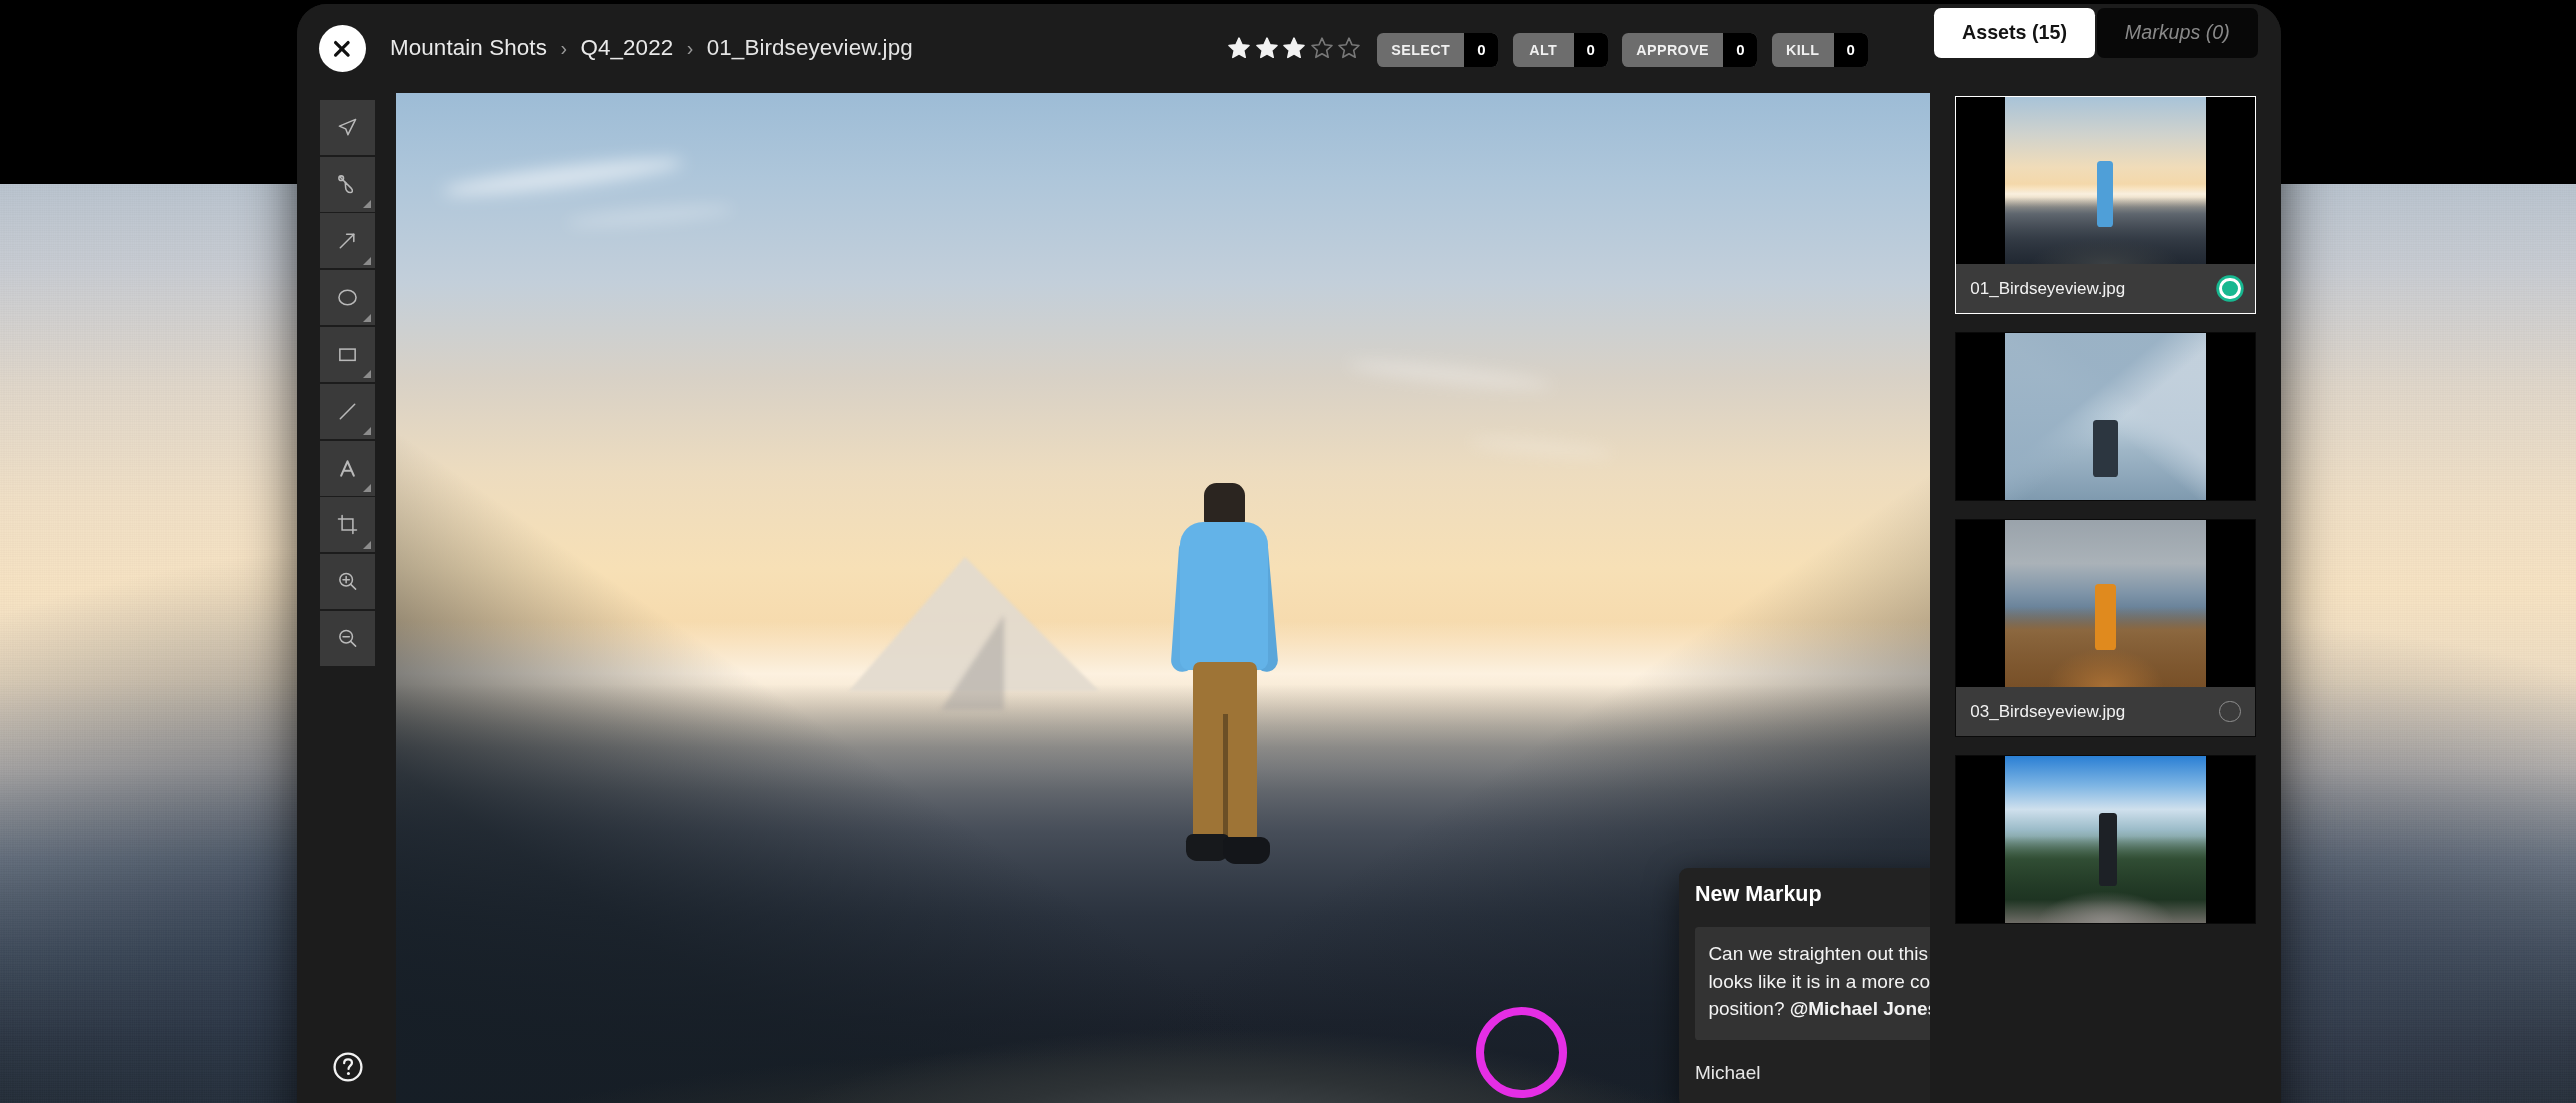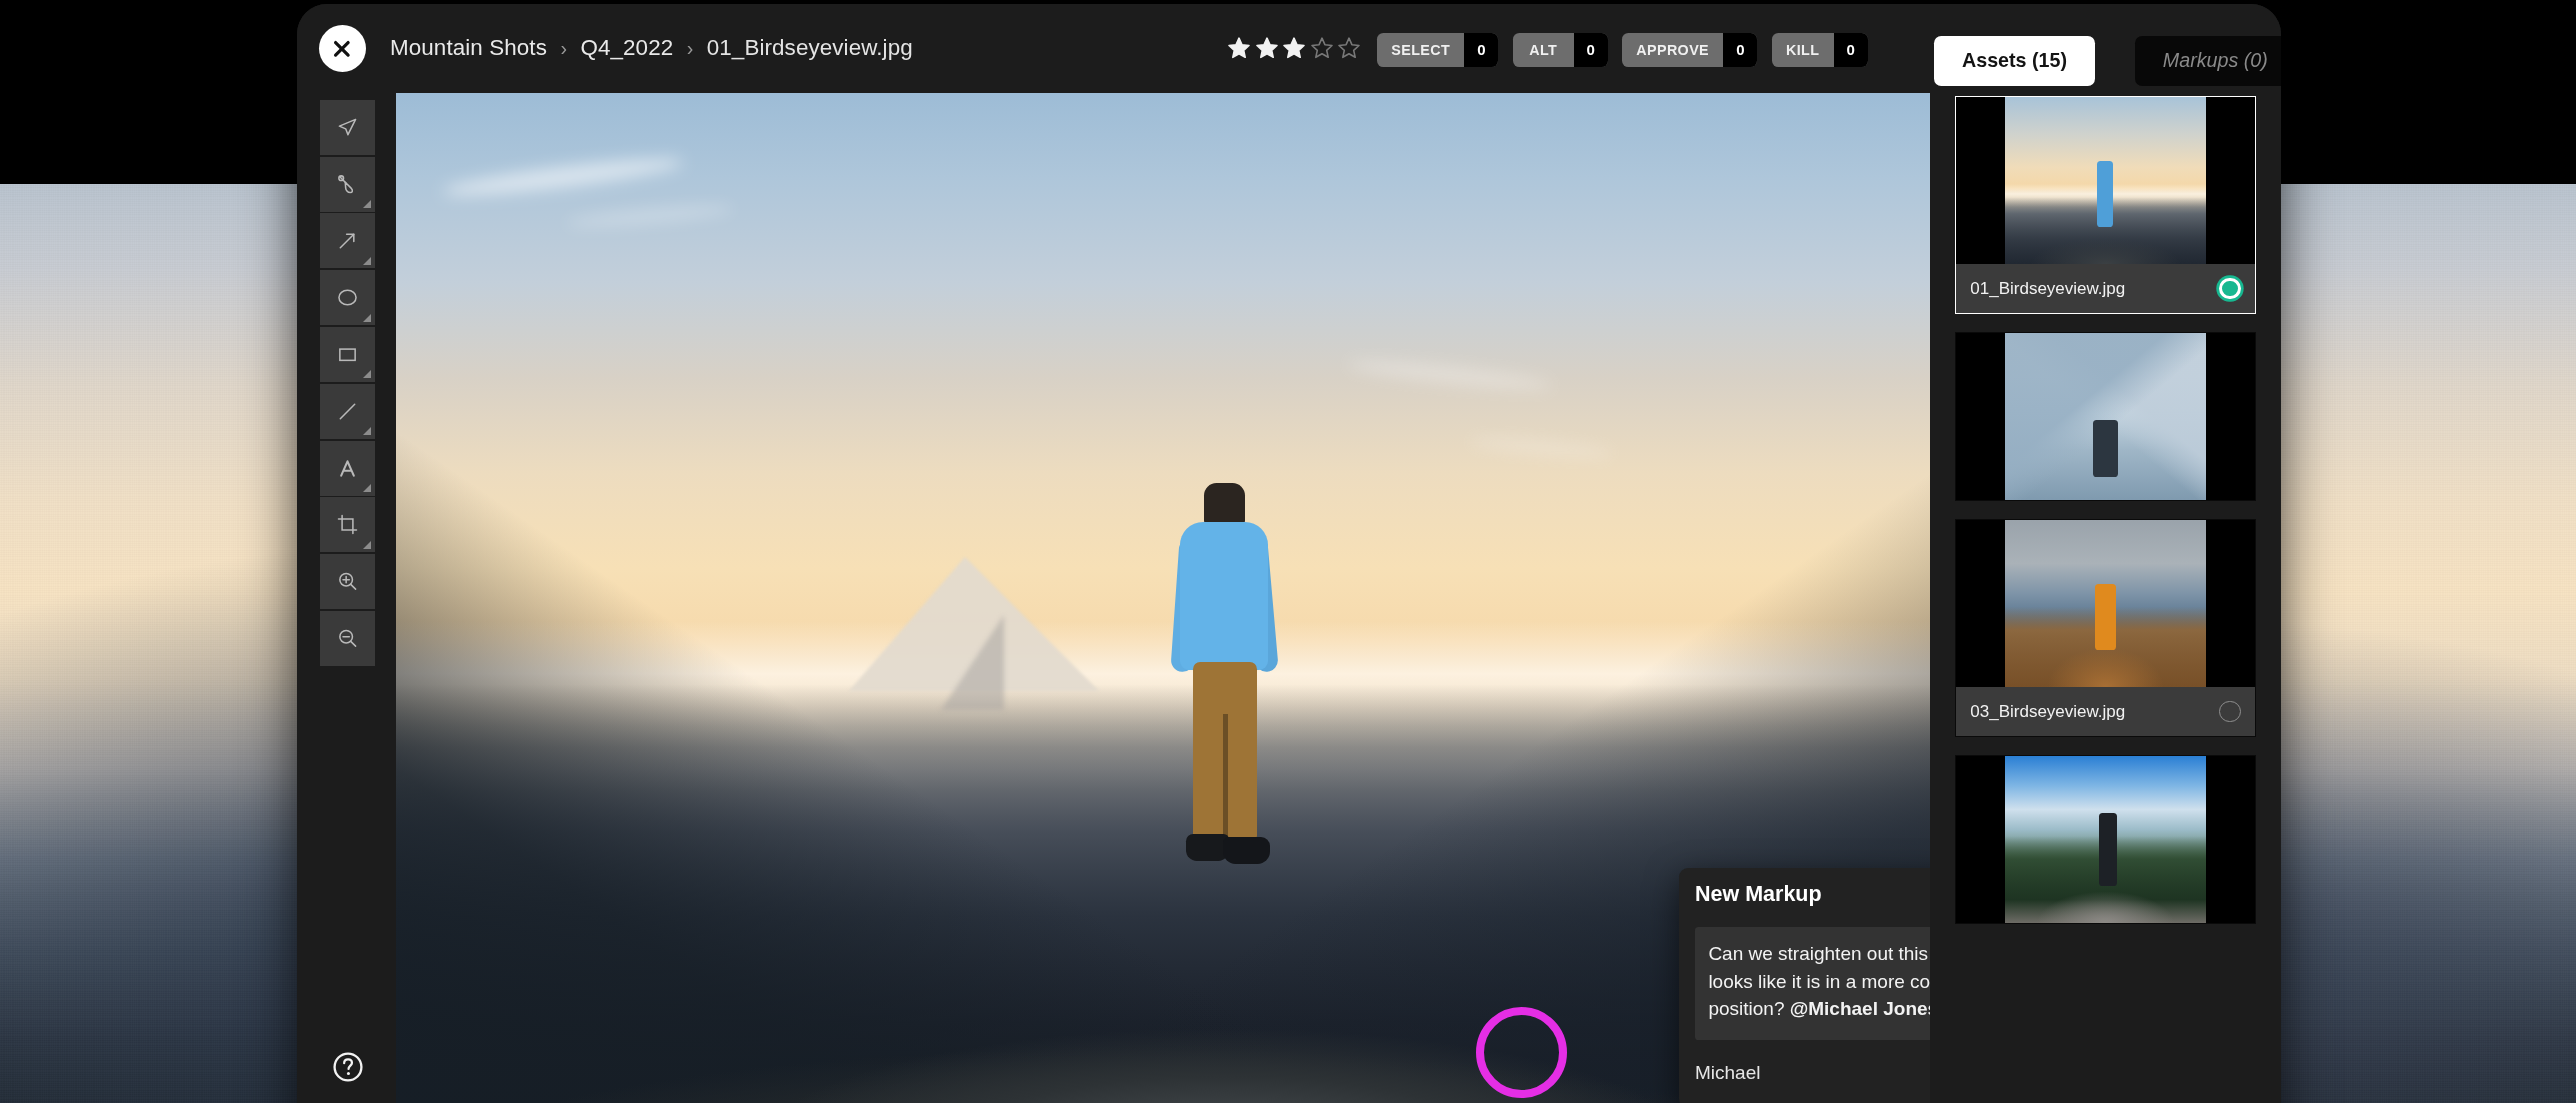--- a/index.html
+++ b/index.html
@@ -83,21 +83,21 @@
     padding: 0 14.3px; color: #f0f0f0; font-size: 14.3px; font-weight: 700;
     letter-spacing: 0.4px; flex: 1;
   }
   .badge-count {
     width: 34px; background: #000; color: #fff;
     display: flex; align-items: center; justify-content: center;
     font-size: 15px; font-weight: 700;
   }
 
   
-  #tabs { position: absolute; left: 1637px; top: 32px; display: flex; gap: 38px; }
+  #tabs { position: absolute; left: 1637px; top: 4px; display: flex; }
   .tab {
     width: 161px; height: 50px; border-radius: 7.2px;
     display: flex; align-items: center; justify-content: center;
     font-size: 19.7px; cursor: pointer;
   }
   .tab.active { background: #fff; color: #141414; font-weight: 600; }
   .tab.inactive { background: #080808; color: #8a8a8a; margin-left: 1.8px; font-style: italic; }
 
   
   #tool-rail {

